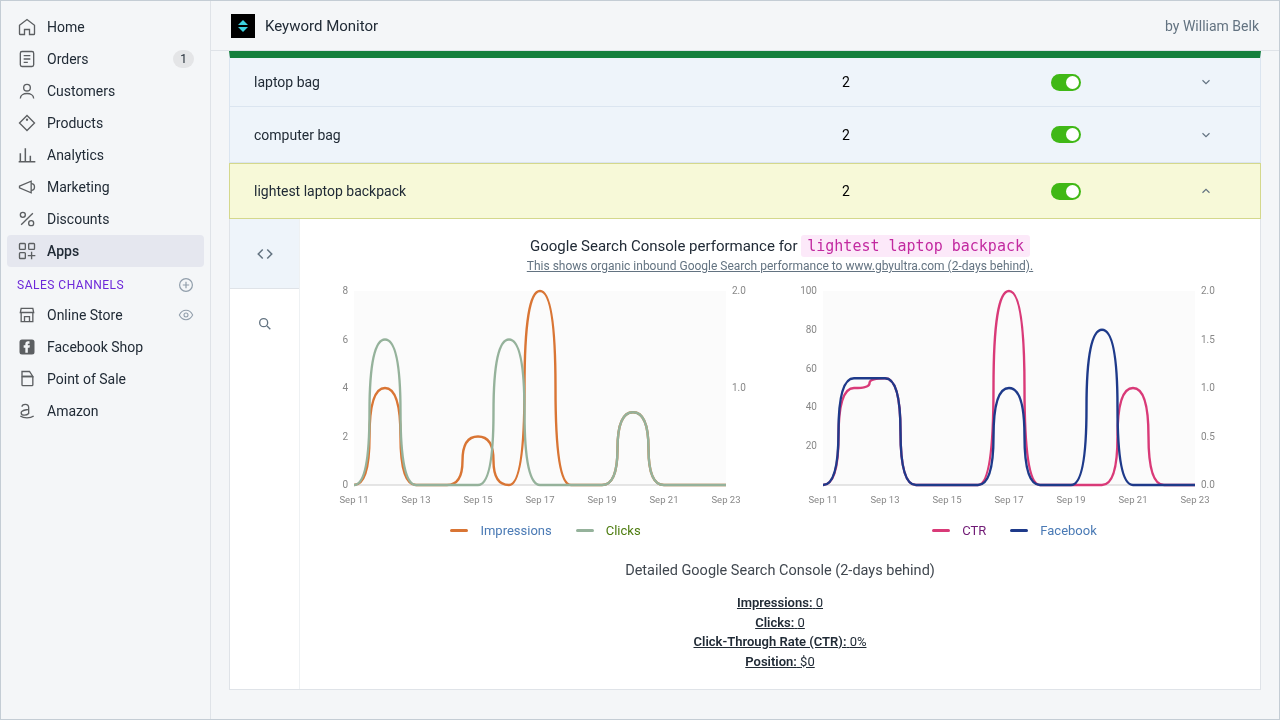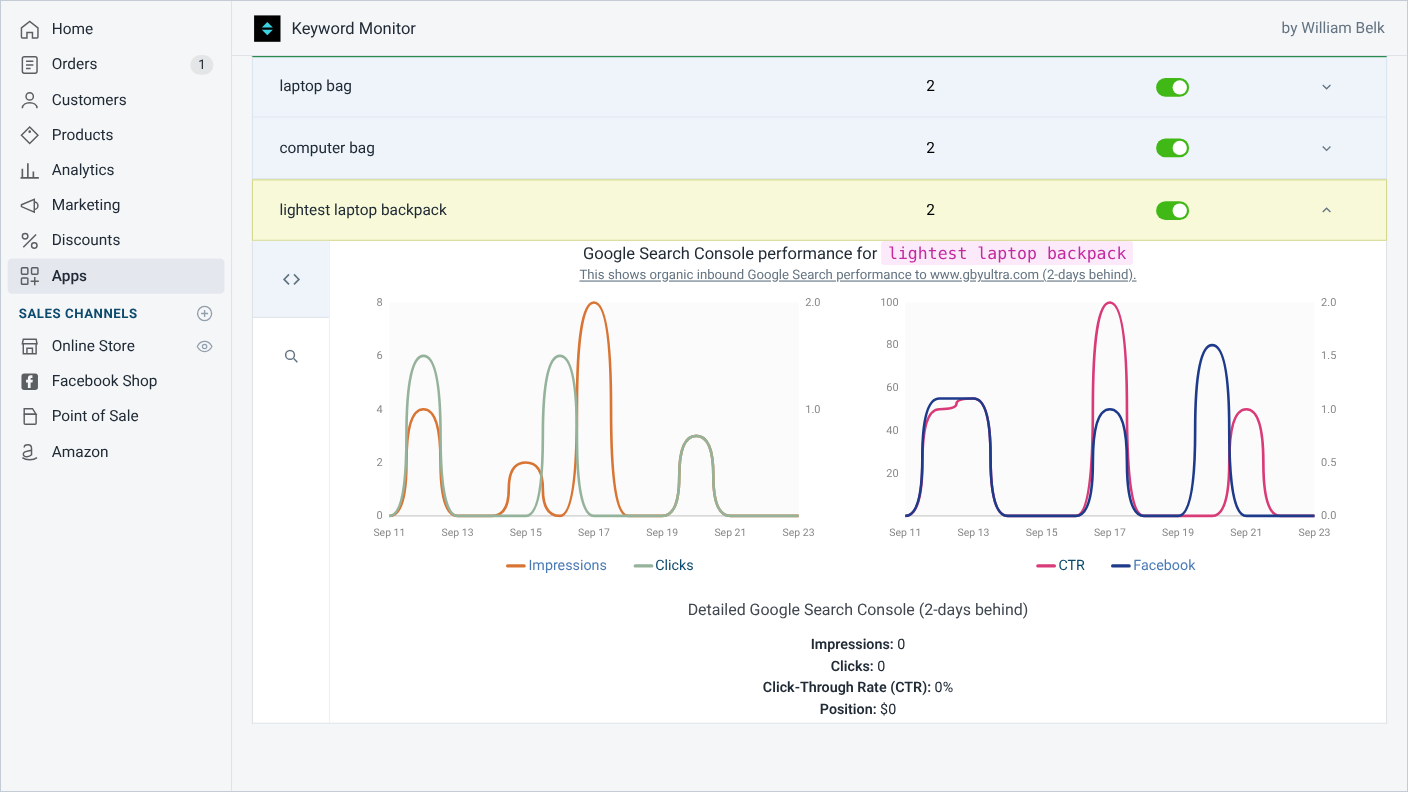--- a/index.html
+++ b/index.html
@@ -3,54 +3,54 @@
 <meta charset="utf-8">
 <style>
   * { box-sizing: border-box; margin: 0; padding: 0; font-family: -apple-system, BlinkMacSystemFont, "Segoe UI", Roboto, sans-serif; }
   body { background: #f4f6f8; width: 1280px; height: 720px; overflow: hidden; border: 1px solid #c4cdd5; }
   .app { display: flex; height: 100%; border-radius: 21px; }
   .sidebar { width: 210px; background: #f4f6f8; border-right: 1px solid #dfe3e8; padding: 10px 0; }
   .nav-item { display: flex; align-items: center; padding: 6px 16px; cursor: pointer; color: #212b36; font-size: 14px; position: relative; }
   .nav-item.active { background: #e5e7ef; border-radius: 4px; margin: 0 6px; padding: 6px 10px; font-weight: 500; }
   .nav-item .icon { width: 20px; height: 20px; margin-right: 10px; color: #5c5f62; flex-shrink: 0; }
   .nav-item .badge { position: absolute; right: 16px; background: #e4e5e7; border-radius: 9px; padding: 0 7px; font-size: 12px; line-height: 18px; color: #212b36; }
-  .section-title { display: flex; align-items: center; justify-content: space-between; padding: 10px 16px 6px; font-size: 12px; font-weight: 700; color: #0c4a6e; letter-spacing: 0.5px; }
+  .section-title { display: flex; align-items: center; justify-content: space-between; padding: 10px 16px 6px; font-size: 12px; font-weight: 400; color: #6d28d9; letter-spacing: 0.5px; }
   .section-title .add-icon { width: 16px; height: 16px; color: #919eab; cursor: pointer; }
   .eye-icon { position: absolute; right: 16px; width: 16px; height: 16px; color: #919eab; }
   .main { flex: 1; display: flex; flex-direction: column; overflow: hidden; }
   .topbar { height: 50px; border-bottom: 1px solid #dfe3e8; display: flex; align-items: center; padding: 0 20px; background: #f4f6f8; }
   .app-icon { width: 24px; height: 24px; background: #000; margin-right: 10px; display: flex; align-items: center; justify-content: center; }
   .app-icon .tri { width:0; height:0; border-left:5px solid transparent; border-right:5px solid transparent; }
   .app-title { font-size: 15px; color: #212b36; }
   .byline { margin-left: auto; font-size: 14px; color: #637381; }
   .content { flex: 1; overflow-y: auto; padding: 0 18px 20px; background: #f4f6f8; }
   .row { display: flex; align-items: center; background: #eef4fa; border: 1px solid #dbe5f0; border-top: none; height: 56px; padding: 0 24px; }
-  .row:first-child { border-top: 1px solid #15803d; }
+  .row:first-child { border-top: 7px solid #15803d; }
   .row.expanded { background: #f7f9d8; border: 1px solid #d4d88c; }
   .row .kw { flex: 1; font-size: 14px; color: #212b36; }
   .row .count { width: 220px; text-align: center; font-size: 14px; }
   .row .tog { width: 220px; display:flex; justify-content:center; }
   .row .chev { width: 60px; display:flex; justify-content:center; color:#637381; cursor:pointer; }
   .toggle { width: 30px; height: 17px; background: #40b816; border-radius: 9px; position: relative; cursor: pointer; }
   .toggle::after { content:""; position:absolute; right:2px; top:2px; width:13px; height:13px; background:#fff; border-radius:50%; }
   .detail { background: #fff; border: 1px solid #dfe3e8; border-top: none; display: flex; }
   .detail-side { width: 70px; border-right: 1px solid #eef1f3; display:flex; flex-direction:column; align-items:center; }
   .detail-side .tab { width: 100%; height: 70px; display:flex; align-items:center; justify-content:center; color:#637381; cursor:pointer; }
   .detail-side .tab.active { background: #eef4fa; border-bottom: 1px solid #dfe3e8; }
-  .detail-body { flex:1; padding: 2px 20px; }
+  .detail-body { flex:1; padding: 18px 20px; }
   .detail-title { text-align:center; font-size:15px; color:#212b36; margin-bottom:4px; }
   .detail-title .pill { background:#fce9f9; color:#c22aa0; font-family: ui-monospace, Menlo, monospace; padding: 2px 6px; border-radius:3px; }
   .detail-sub { text-align:center; font-size:12px; color:#637381; margin-bottom: 10px; text-decoration: underline; }
   .charts { display:flex; gap: 18px; }
   .chart-svg { background:#fff; }
   .legend { display:flex; justify-content:center; gap: 24px; margin-top: 6px; font-size:13px; }
-  .legend .item { display:flex; align-items:center; gap:2px; }
+  .legend .item { display:flex; align-items:center; gap:12px; }
   .legend .swatch { width:18px; height:3px; border-radius:2px; }
   .section-heading { text-align:center; font-size:14.5px; color:#40474f; margin: 24px 0 14px; }
-  .stats { text-align:center; font-size:13px; color:#212b36; line-height:1.5; }
+  .stats { text-align:center; font-size:13px; color:#212b36; line-height:1.5;text-decoration:underline; }
   .stats b { font-weight:600; }
 </style>
 </head>
 <body>
 
 <div class="app">
   <div class="sidebar">
     <div id="nav-list">
         <div class="nav-item">
           <span class="icon"><svg viewBox="0 0 24 24" width="20" height="20">
@@ -275,27 +275,27 @@
                 </svg></div>
             </div>
           <div class="charts" id="legends">
               <div class="legend" style="flex: 1 1 0%;">
                 <div class="item">
                   <div class="swatch" style="background:#d97534"></div>
                   <span style="color:#4a7ab5">Impressions</span>
                 </div>
                 <div class="item">
                   <div class="swatch" style="background:#95b29b"></div>
-                  <span style="color:#0c4a6e">Clicks</span>
+                  <span style="color:#4d7c0f">Clicks</span>
                 </div>
               </div>
               <div class="legend" style="flex: 1 1 0%;">
                 <div class="item">
                   <div class="swatch" style="background:#d93a78"></div>
-                  <span style="color:#0c4a6e">CTR</span>
+                  <span style="color:#701a75">CTR</span>
                 </div>
                 <div class="item">
                   <div class="swatch" style="background:#1e3a8a"></div>
                   <span style="color:#4a7ab5">Facebook</span>
                 </div>
               </div>
             </div>
 
           <div class="section-heading">Detailed Google Search Console (2-days behind)</div>
           <div class="stats">

